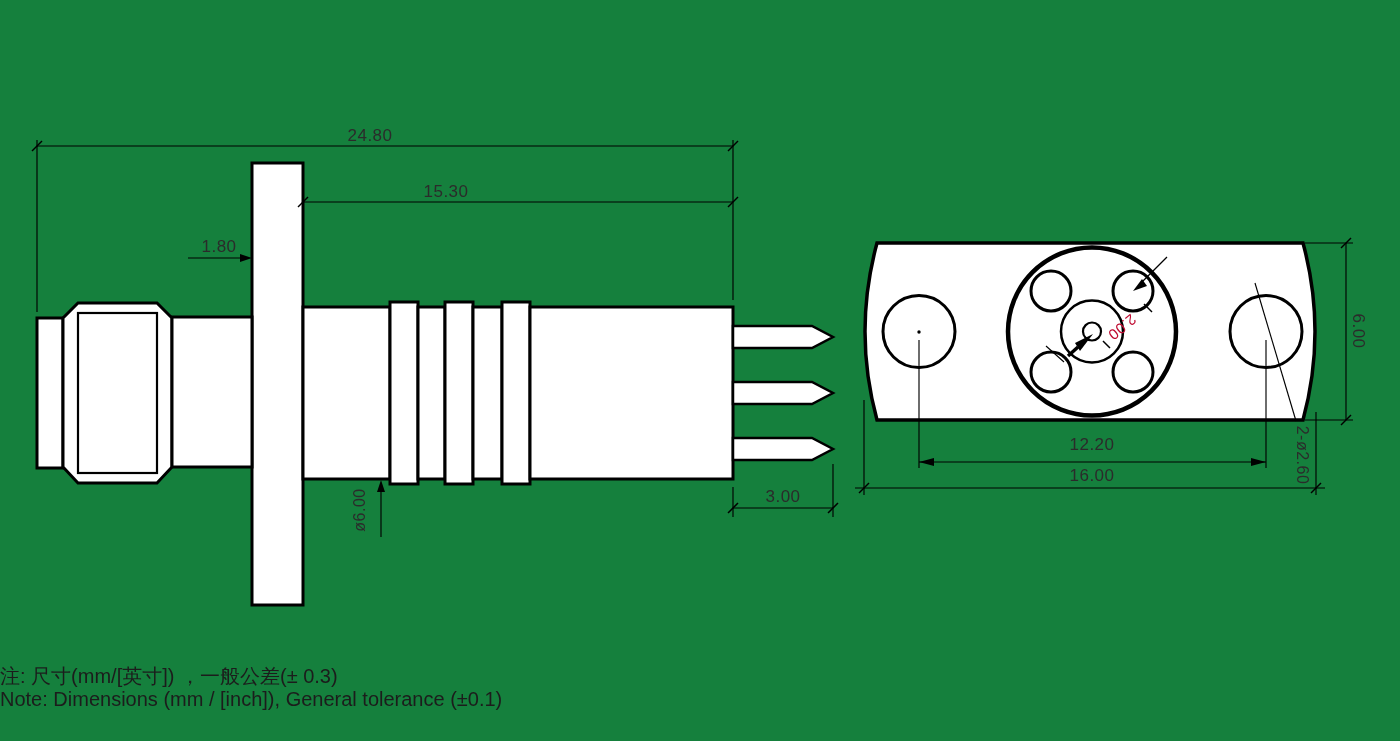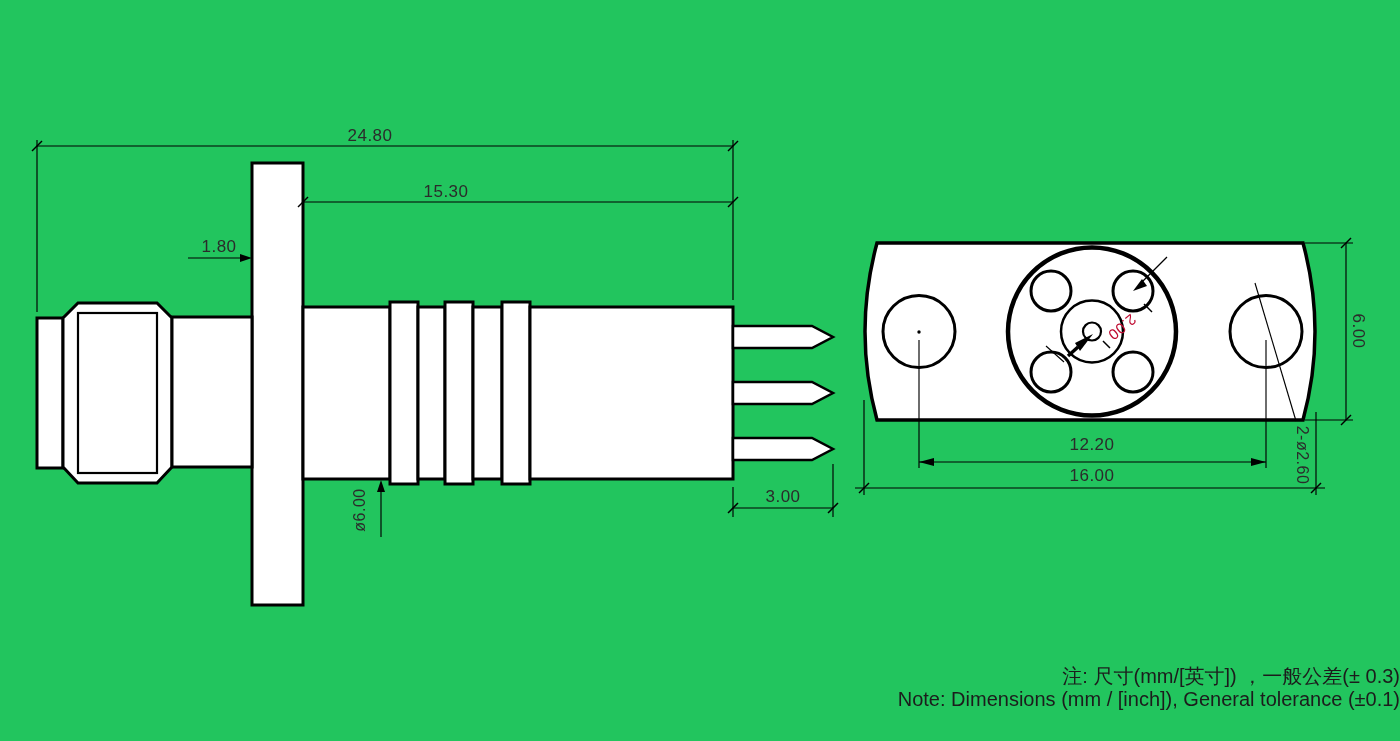--- a/index.html
+++ b/index.html
@@ -1,34 +1,34 @@
 <!DOCTYPE html>
 <html><head>
 <meta charset="utf-8">
 <style>
   html,body{margin:0;padding:0;background:#ffffff;}
   body{width:1400px;height:741px;font-family:"Liberation Sans",sans-serif;}
-  .stage{position:relative;width:1400px;height:741px;background:#22c55e;overflow:hidden;}
+  .stage{position:relative;width:1400px;height:741px;background:#15803d;overflow:hidden;}
   .stage svg{position:absolute;left:0;top:0;}
   
   .obj{fill:#ffffff;stroke:#000000;stroke-width:3;stroke-linejoin:miter;}
   .w2{stroke-width:2.2;}
   .w25{stroke-width:2.5;}
   .w35{stroke-width:3.5;}
   .w45{stroke-width:4.5;}
   .nofill{fill:none;}
   
   .thin{fill:none;stroke:#000000;stroke-width:1.15;}
   .tick{stroke:#000000;stroke-width:1.5;}
   .arrowhead{fill:#000000;stroke:none;}
   .thick-lead{stroke:#000000;stroke-width:3.5;fill:none;}
   .dimtext{font-family:"Liberation Sans",sans-serif;font-size:17px;fill:#2b2b2b;letter-spacing:0.5px;}
   .dimtext-sm{font-size:16px;}
   .redtext{font-family:"Liberation Sans",sans-serif;font-size:15px;letter-spacing:0.5px;}
-  .notes{position:absolute;left:0;top:665px;width:1400px;text-align:right;color:#1c1c1c;}
+  .notes{position:absolute;left:0;top:665px;width:1400px;text-align:left;color:#1c1c1c;}
   .notes .zh{font-size:20px;line-height:23px;}
   .notes .en{font-size:20px;line-height:23px;}
 </style>
 </head>
 <body>
 
 <div class="stage">
 
   <svg width="1400" height="660" viewBox="0 0 1400 660">
 

